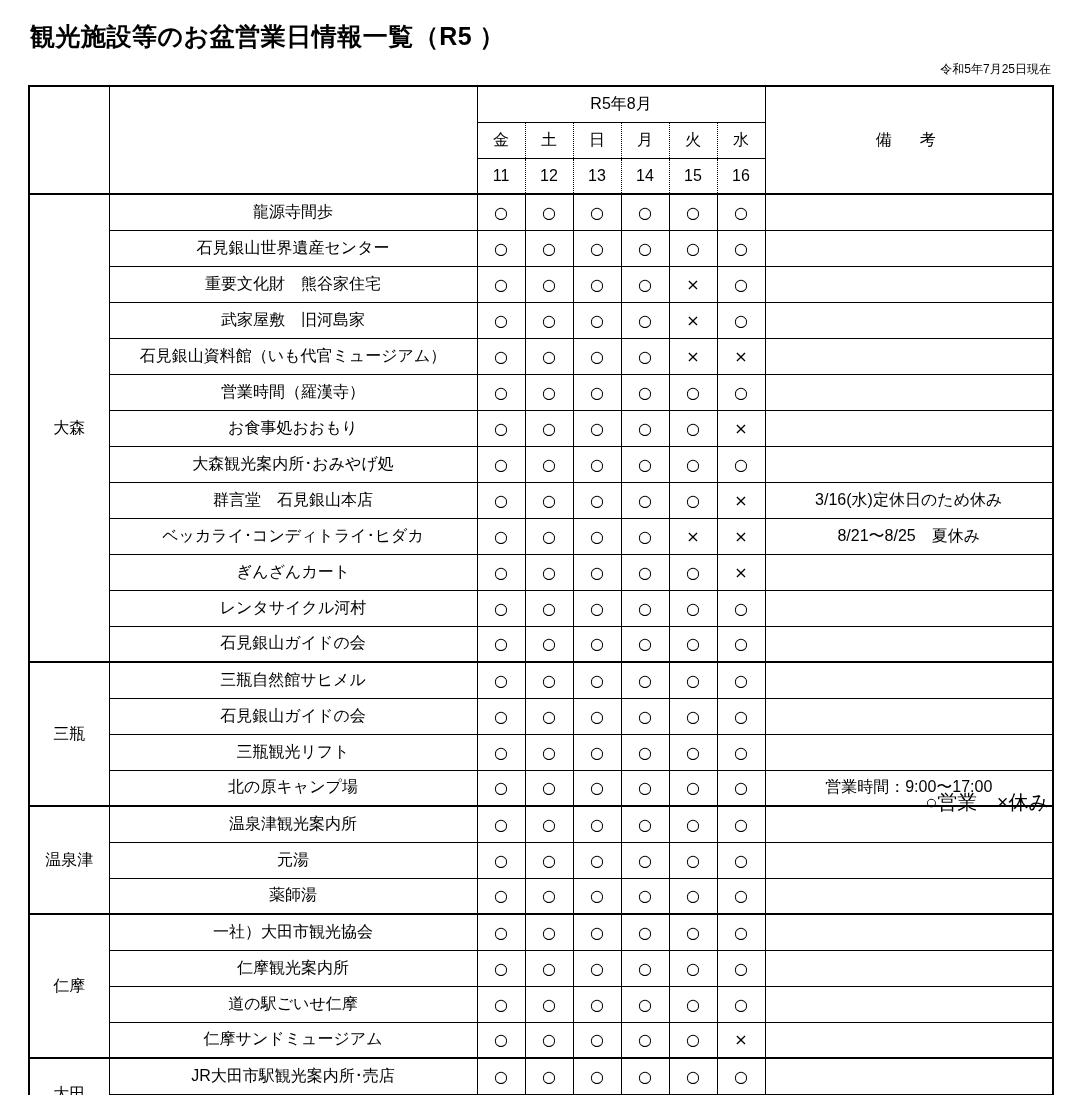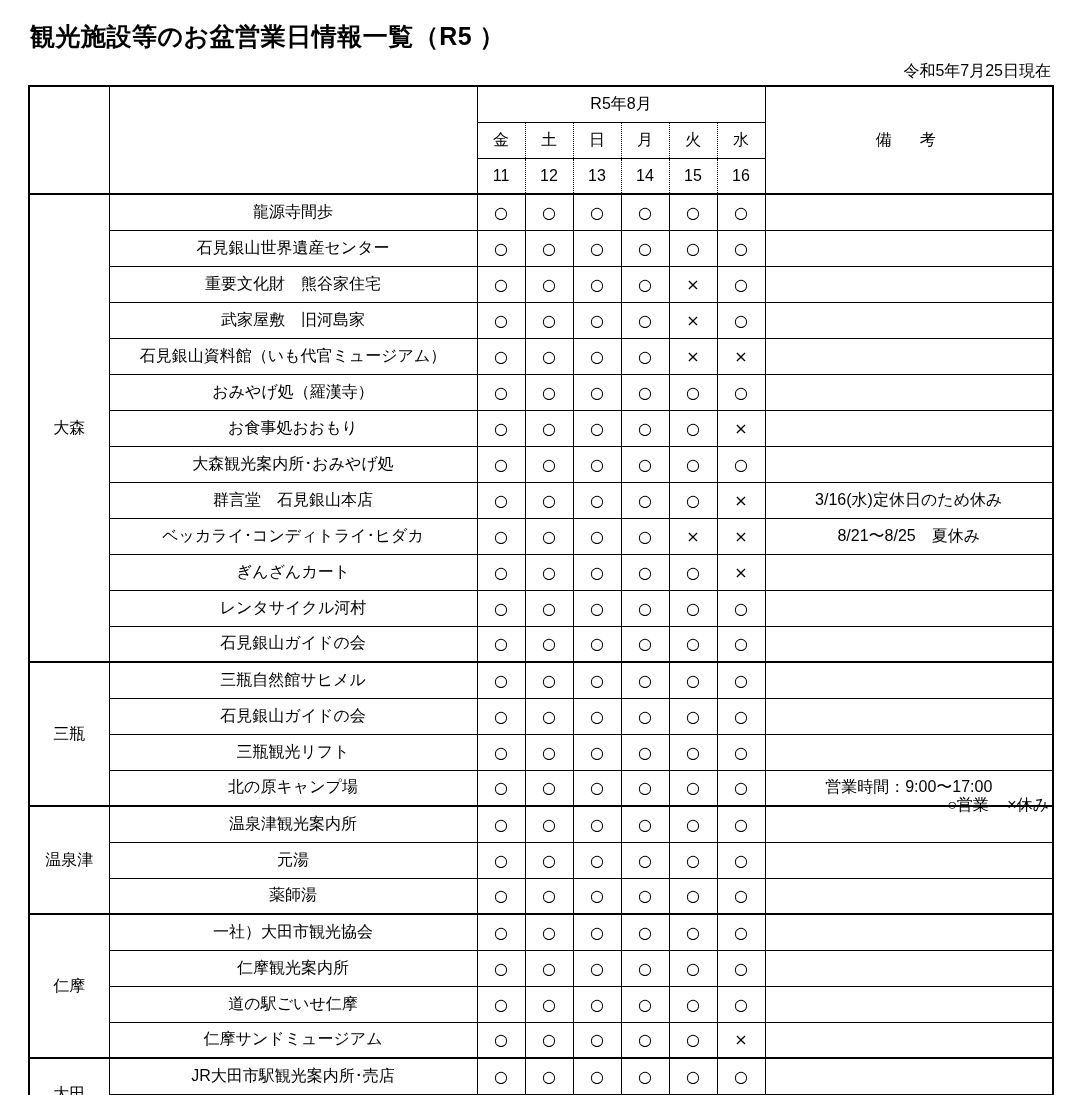--- a/index.html
+++ b/index.html
@@ -27,21 +27,21 @@
     top: 20px;
     font-size: 25px;
     font-weight: bold;
     letter-spacing: 0.5px;
     white-space: nowrap;
   }
   .doc-date {
     position: absolute;
     right: 28px;
     top: 61px;
-    font-size: 16px;
+    font-size: 12px;
     white-space: nowrap;
   }
   table.sheet {
     position: absolute;
     left: 28px;
     top: 85px;
     width: 1022px;
     border-collapse: collapse;
     table-layout: fixed;
   }
@@ -110,21 +110,21 @@
     padding-left: 6px;
     font-size: 16px;
     white-space: nowrap;
   }
   tr.group-start td { border-top: 2px solid #000; margin-left: 27px; }
   tr.group-end td { border-bottom: 2px solid #000; }
   .legend {
     position: absolute;
     right: 30px;
     bottom: 10px;
-    font-size: 16px;
+    font-size: 20px;
     white-space: nowrap;
   }
   .legend span { margin-left: 14px; }
   .mark-o { font-family: "DejaVu Sans", sans-serif; }
 </style>
 </head>
 <body>
 
 <div class="page">
 
@@ -213,21 +213,21 @@
           <td class="name-cell">石見銀山資料館（いも代官ミュージアム）</td>
           <td class="mark mark-o first-mark">○</td>
           <td class="mark mark-o">○</td>
           <td class="mark mark-o">○</td>
           <td class="mark mark-o">○</td>
           <td class="mark mark-o">×</td>
           <td class="mark mark-o last-mark">×</td>
           <td class="note-cell"></td>
         </tr>
         <tr>
-          <td class="name-cell">おみやげ処（羅漢寺）</td>
+          <td class="name-cell">営業時間（羅漢寺）</td>
           <td class="mark mark-o first-mark">○</td>
           <td class="mark mark-o">○</td>
           <td class="mark mark-o">○</td>
           <td class="mark mark-o">○</td>
           <td class="mark mark-o">○</td>
           <td class="mark mark-o last-mark">○</td>
           <td class="note-cell"></td>
         </tr>
         <tr>
           <td class="name-cell">お食事処おおもり</td>

